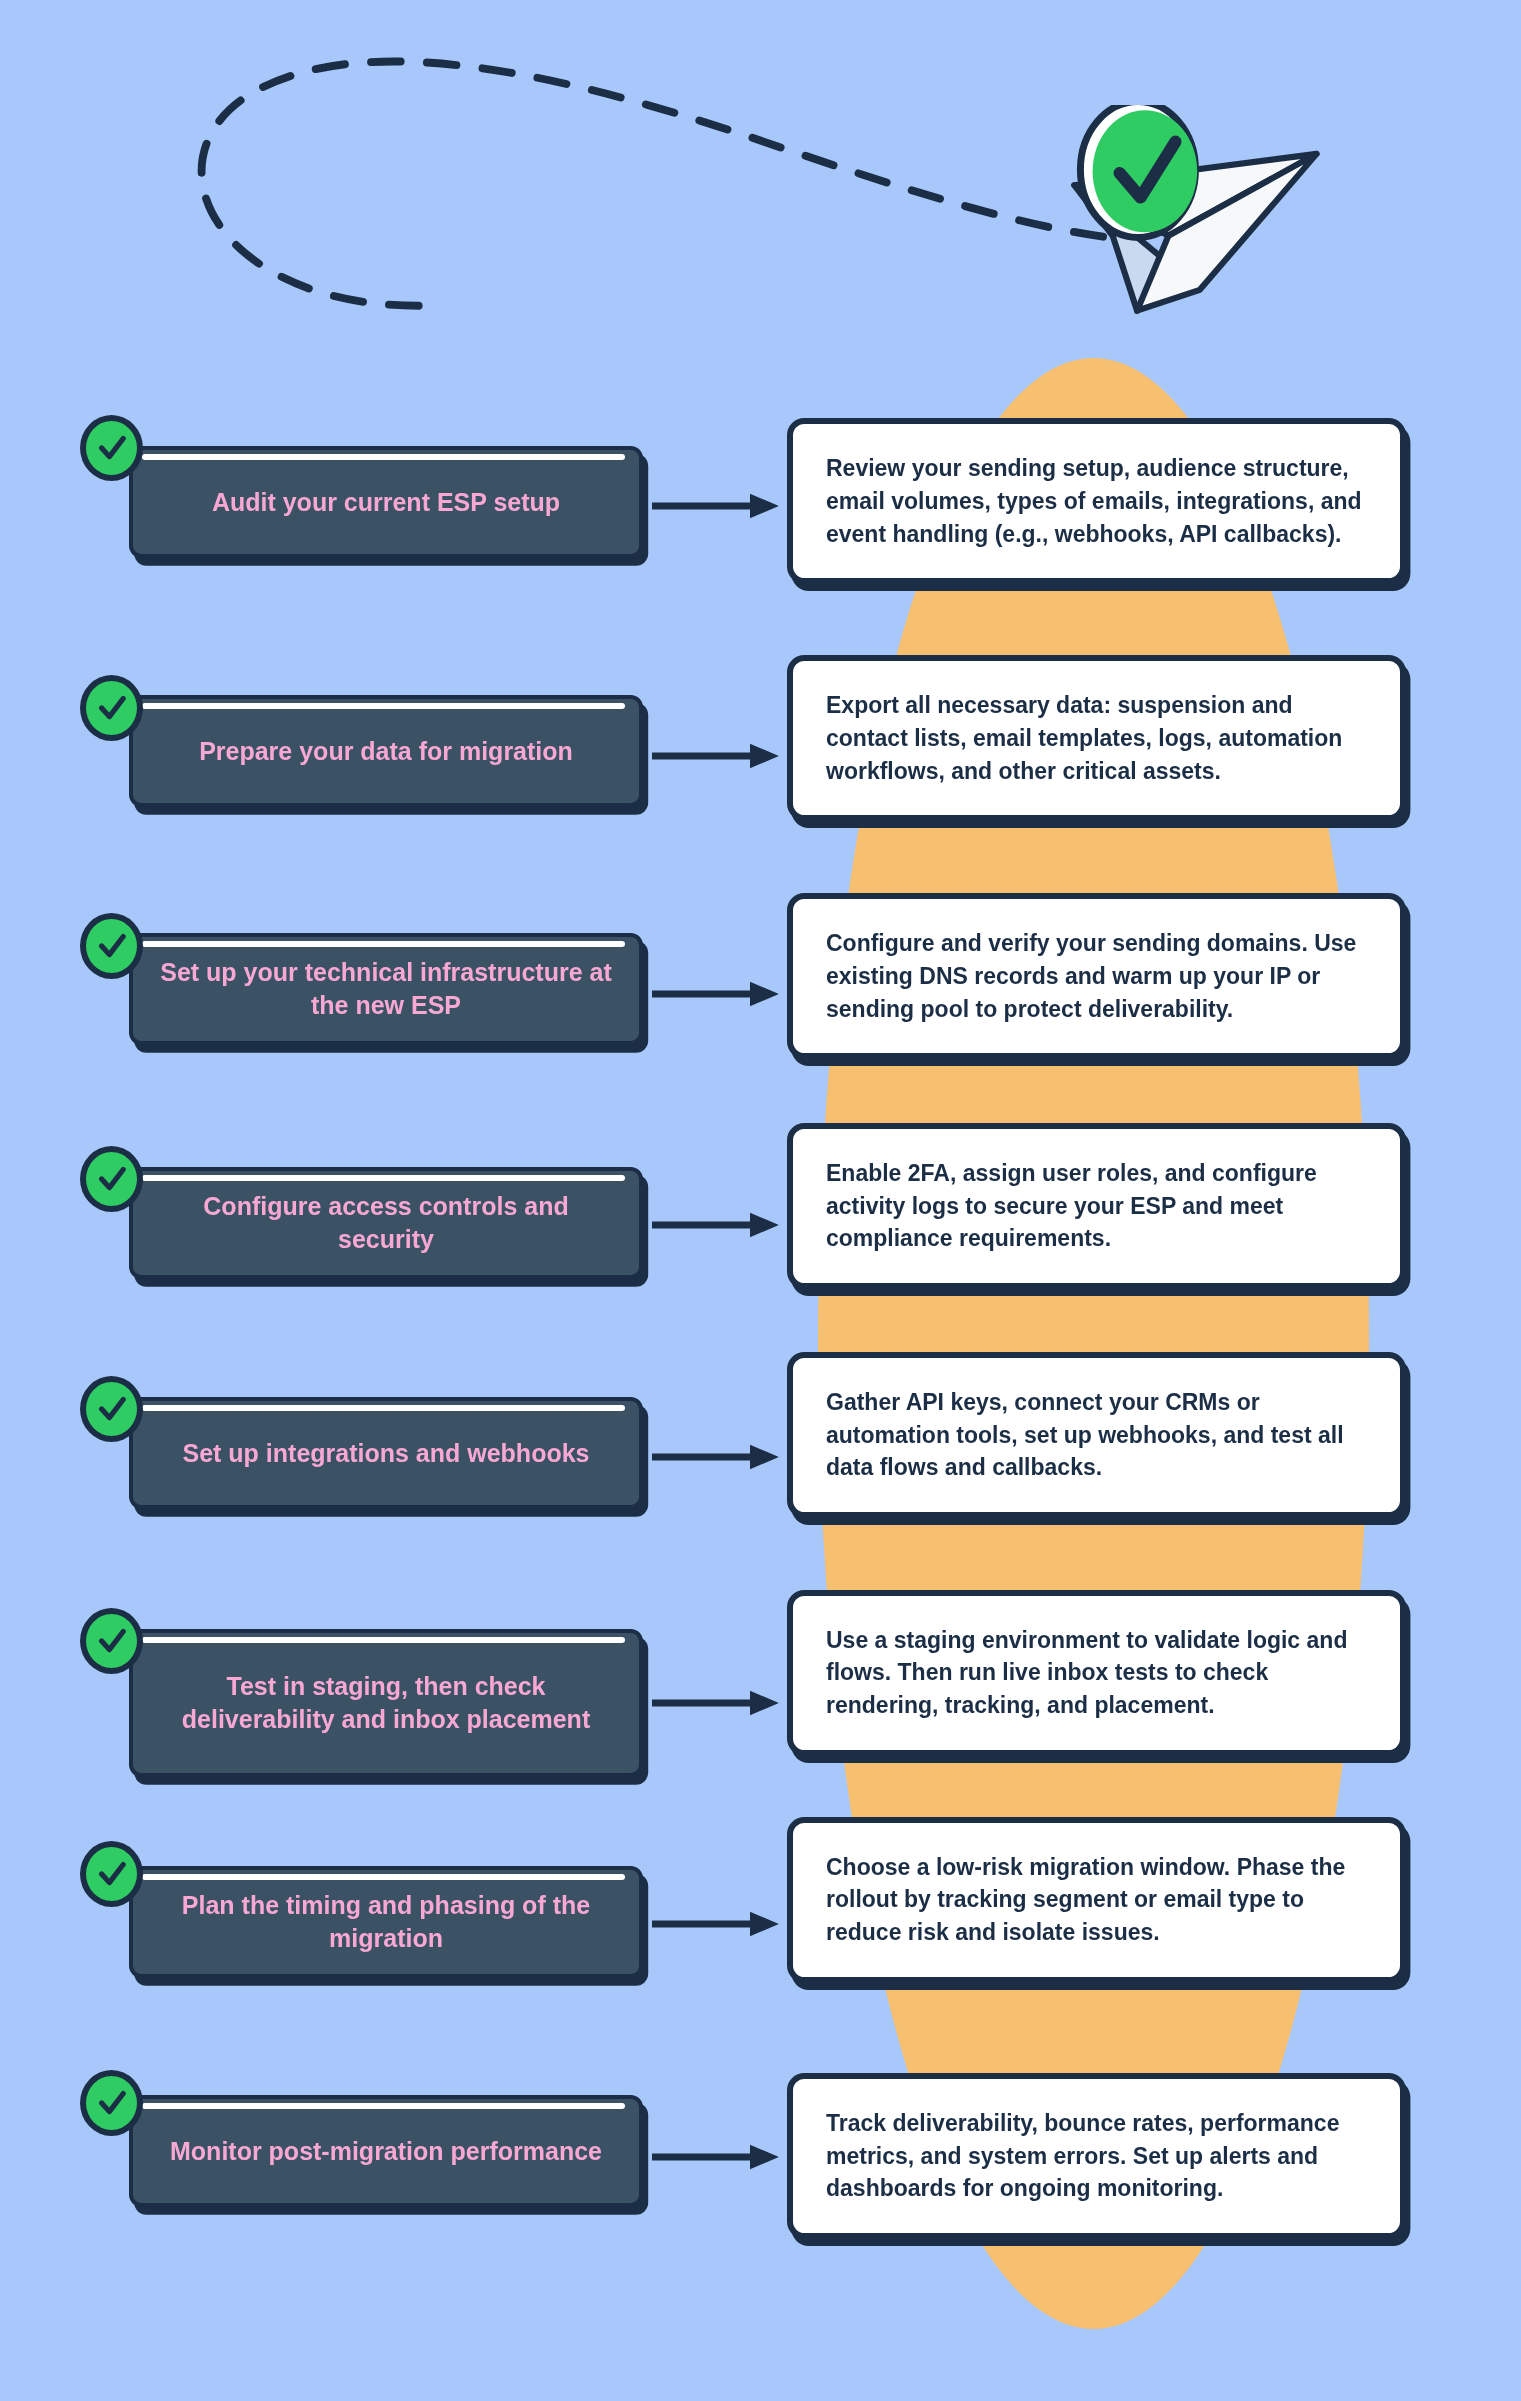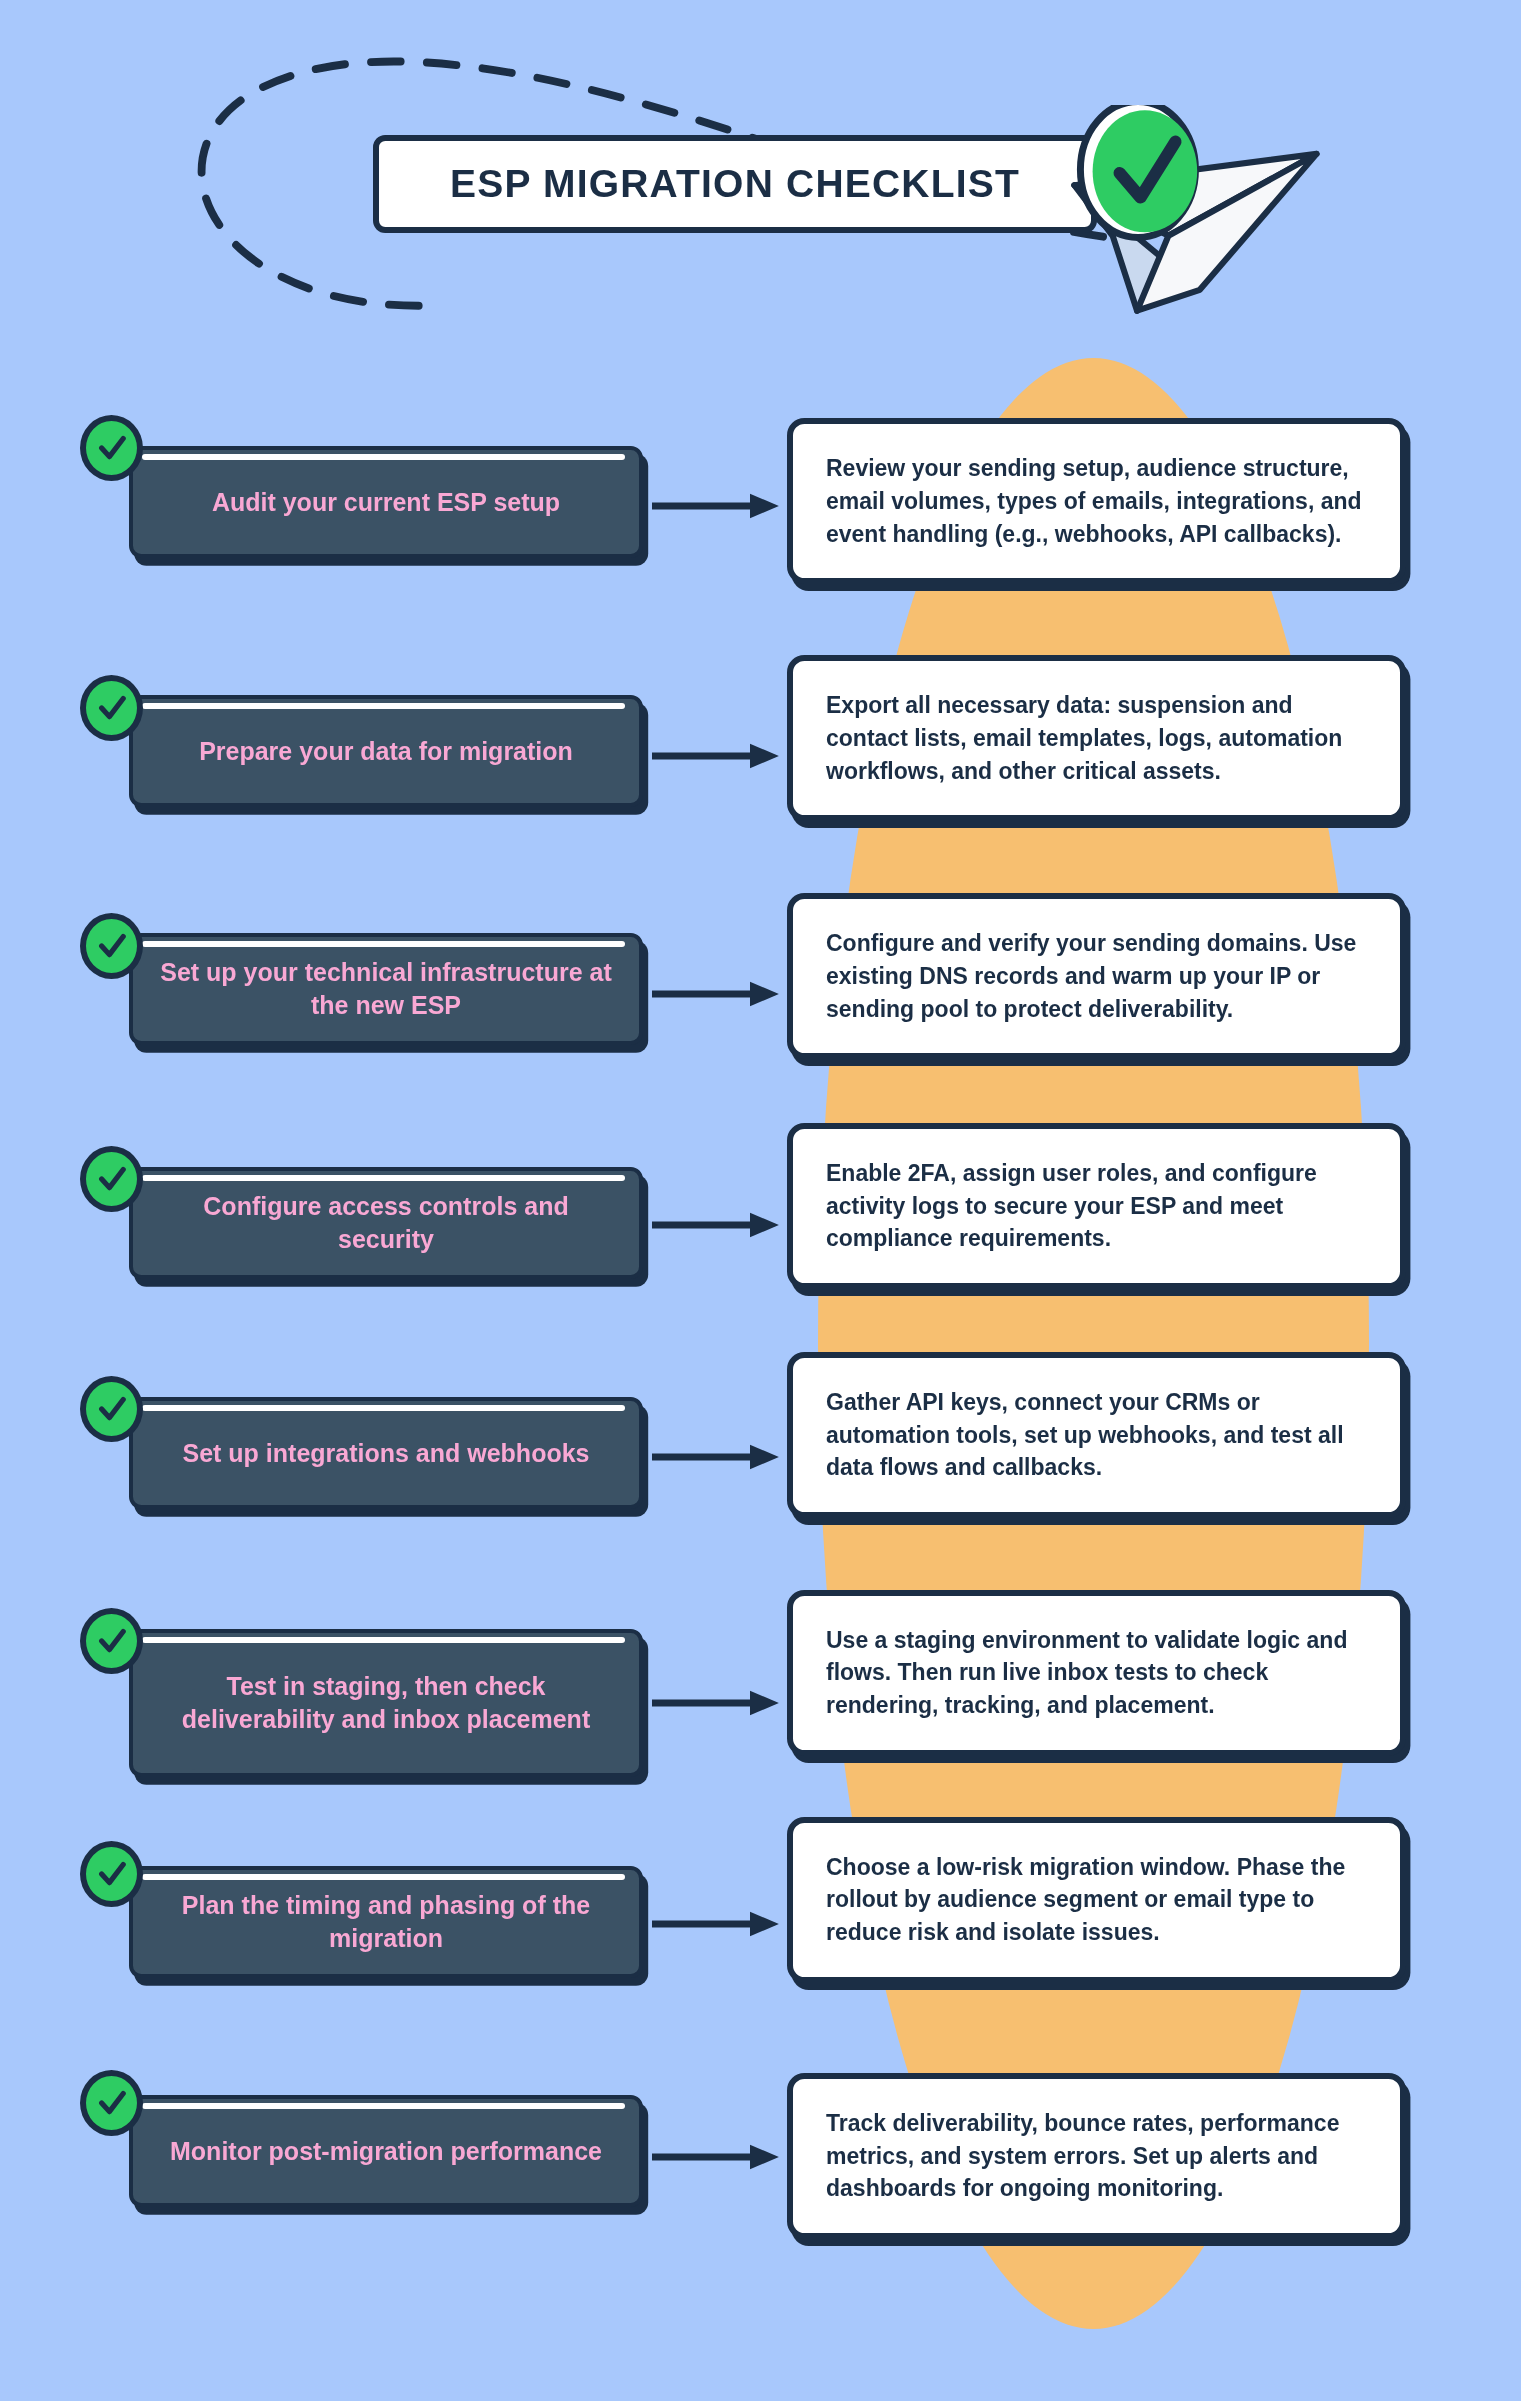--- a/index.html
+++ b/index.html
@@ -185,23 +185,20 @@
 <div class="page">
 
   <div class="blob"></div>
 
   <div class="header">
 
     <svg class="header-swoosh" viewBox="0 0 1120 330" fill="none">
       <path d="M300 300 C 60 300, -20 120, 120 50 C 250 -15, 470 35, 690 110 C 880 175, 1010 215, 1120 225" stroke="#1b2e45" stroke-width="9" stroke-linecap="round" stroke-dasharray="34 30" fill="none"></path>
     </svg>
 
-    <div class="title-banner">
-      <span class="title-text">ESP MIGRATION CHECKLIST</span>
-    </div>
 
     <svg class="plane" viewBox="0 0 350 250" fill="none">
 
       <path d="M52 92 L168 188 L124 236 L96 150 Z" fill="#c9d9ef" stroke="#1b2e45" stroke-width="7" stroke-linejoin="round"></path>
 
       <path d="M52 92 L330 56 L160 150 Z" fill="#f7f8fa" stroke="#1b2e45" stroke-width="7" stroke-linejoin="round"></path>
 
       <path d="M330 56 L196 212 L124 236 L160 150 Z" fill="#f7f8fa" stroke="#1b2e45" stroke-width="7" stroke-linejoin="round"></path>
 
       <g>
@@ -356,21 +353,21 @@
         <div class="step-card">
           <span class="step-text">Plan the timing and phasing of the migration</span>
         </div>
       </div>
       <svg class="arrow" style="top:87px;" viewBox="0 0 152 34">
         <path d="M0 17 H118" stroke="#1b2e45" stroke-width="8" stroke-linecap="square"></path>
         <path d="M112 3 L145 17 L112 31 Z" fill="#1b2e45"></path>
       </svg>
       <div class="desc-wrap" style="top:-5.2px;">
         <div class="desc-card" style="min-height:161px;">
-          <span class="desc-text">Choose a low-risk migration window. Phase the rollout by audience segment or email type to reduce risk and isolate issues.</span>
+          <span class="desc-text">Choose a low-risk migration window. Phase the rollout by tracking segment or email type to reduce risk and isolate issues.</span>
         </div>
       </div>
     </div>
 
     <div class="row" style="top:2051px;">
       <div class="badge" style="top:19px;">
         <svg viewBox="0 0 44 44" fill="none">
             <path d="M10 22 L19 32 L35 11" stroke="#1b2e45" stroke-width="6" stroke-linecap="round" stroke-linejoin="round"></path>
           </svg>
       </div>

